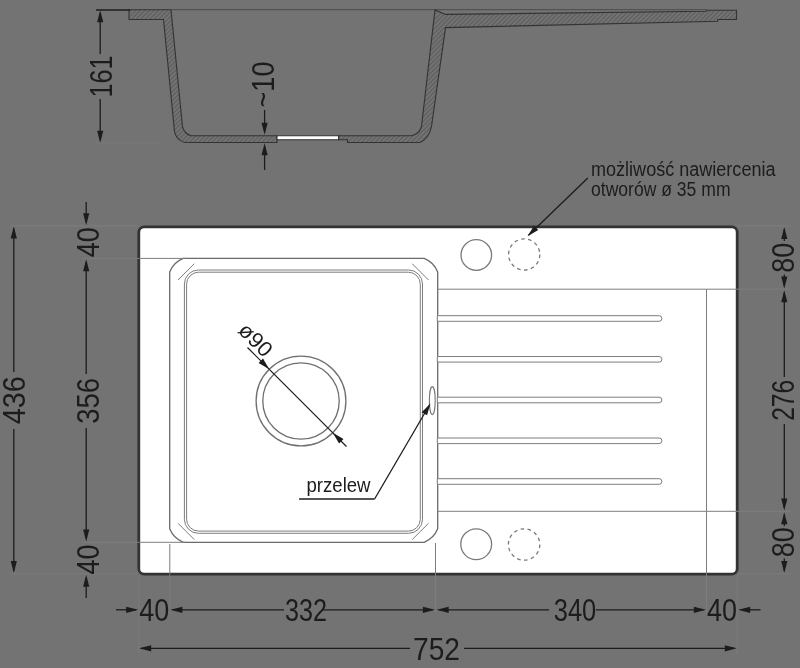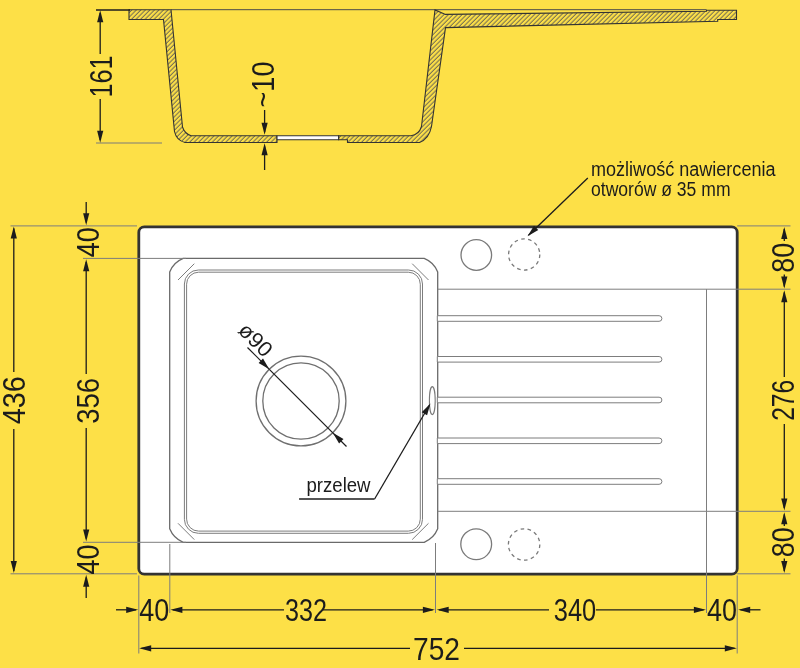--- a/index.html
+++ b/index.html
@@ -1,16 +1,16 @@
 <!DOCTYPE html>
 <html><head>
 <meta charset="utf-8">
 <style>
   html,body{margin:0;padding:0;background:#ffffff;}
-  #page{width:800px;height:668px;position:relative;background:#fde047;overflow:hidden;}
+  #page{width:800px;height:668px;position:relative;background:#737373;overflow:hidden;}
   svg{position:absolute;left:0;top:0;}
   text{font-family:"Liberation Sans",sans-serif;fill:#1c1c1c;}
 </style>
 </head>
 <body>
 <div id="page">
 <svg width="800" height="668" viewBox="0 0 800 668">
 <defs>
   <pattern id="hat" width="3.2" height="3.2" patternUnits="userSpaceOnUse" patternTransform="rotate(45)">
     <line x1="1" y1="0" x2="1" y2="3.2" stroke="#555555" stroke-width="0.85"></line>

